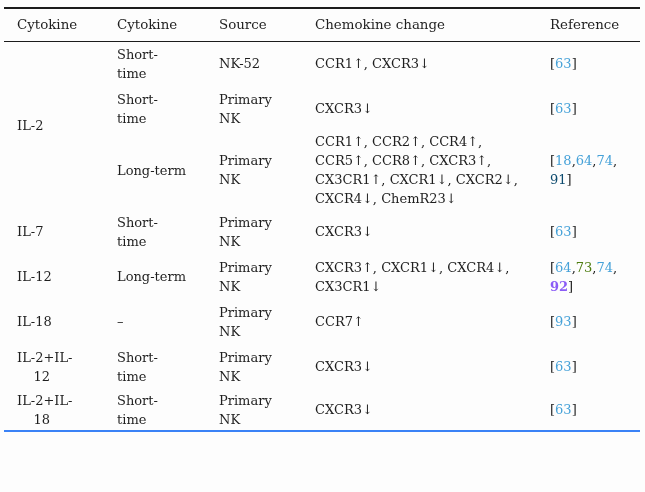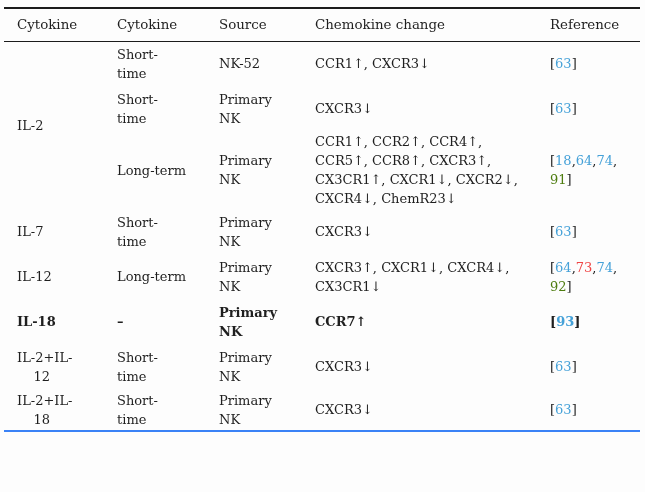--- a/index.html
+++ b/index.html
@@ -47,21 +47,21 @@
     line-height: 19px;
     font-size: 13px;
   }
   .col-cytokine { padding-left: 13px; }
   .col-reference { padding-right: 20px; margin-left: 44px; }
   tbody tr:nth-child(1) { height: 45px; }
   tbody tr:nth-child(2) { height: 45px; }
   tbody tr:nth-child(3) { height: 78px; }
   tbody tr:nth-child(4) { height: 45px; }
   tbody tr:nth-child(5) { height: 45px; }
-  tbody tr:nth-child(6) { height: 45px; font-weight: bold; }
+  tbody tr:nth-child(6) { height: 45px; }
   tbody tr:nth-child(7) { height: 45px; }
   tbody tr:nth-child(8) { height: 42px; }
   .ref-num { cursor: pointer; }
 </style>
 </head>
 <body>
 
 <div class="page">
 
   <table class="data-table">
@@ -99,39 +99,39 @@
           <td class="col-reference">[<span class="ref-num" style="color: rgb(69, 161, 216);">63</span>]</td>
         </tr>
         <tr>
           <td>Long-term</td>
           <td>Primary
 NK</td>
           <td>CCR1↑, CCR2↑, CCR4↑,
 CCR5↑, CCR8↑, CXCR3↑,
 CX3CR1↑, CXCR1↓, CXCR2↓,
 CXCR4↓, ChemR23↓</td>
-          <td class="col-reference">[<span class="ref-num" style="color: rgb(69, 161, 216);">18</span>,<wbr><span class="ref-num" style="color: rgb(69, 161, 216);">64</span>,<wbr><span class="ref-num" style="color: rgb(69, 161, 216);">74</span>,<wbr><span class="ref-num" style="color: #4d7c0f;">91</span>]</td>
+          <td class="col-reference">[<span class="ref-num" style="color: rgb(69, 161, 216);">18</span>,<wbr><span class="ref-num" style="color: rgb(69, 161, 216);">64</span>,<wbr><span class="ref-num" style="color: rgb(69, 161, 216);">74</span>,<wbr><span class="ref-num" style="color: #0c4a6e;">91</span>]</td>
         </tr>
         <tr>
           <td class="col-cytokine" rowspan="1">IL-7</td>
           <td>Short-
 time</td>
           <td>Primary
 NK</td>
           <td>CXCR3↓</td>
           <td class="col-reference">[<span class="ref-num" style="color: rgb(69, 161, 216);">63</span>]</td>
         </tr>
         <tr>
           <td class="col-cytokine" rowspan="1">IL-12</td>
           <td>Long-term</td>
           <td>Primary
 NK</td>
           <td>CXCR3↑, CXCR1↓, CXCR4↓,
 CX3CR1↓</td>
-          <td class="col-reference">[<span class="ref-num" style="color: rgb(69, 161, 216);">64</span>,<wbr><span class="ref-num" style="color: #ef4444;">73</span>,<wbr><span class="ref-num" style="color: rgb(69, 161, 216);">74</span>,<wbr><span class="ref-num" style="color: #4d7c0f;">92</span>]</td>
+          <td class="col-reference">[<span class="ref-num" style="color: rgb(69, 161, 216);">64</span>,<wbr><span class="ref-num" style="color: #4d7c0f;">73</span>,<wbr><span class="ref-num" style="color: rgb(69, 161, 216);">74</span>,<wbr><span class="ref-num" style="color: #8b5cf6; font-weight: bold;">92</span>]</td>
         </tr>
         <tr>
           <td class="col-cytokine" rowspan="1">IL-18</td>
           <td>–</td>
           <td>Primary
 NK</td>
           <td>CCR7↑</td>
           <td class="col-reference">[<span class="ref-num" style="color: rgb(69, 161, 216); text-align: right;">93</span>]</td>
         </tr>
         <tr>

